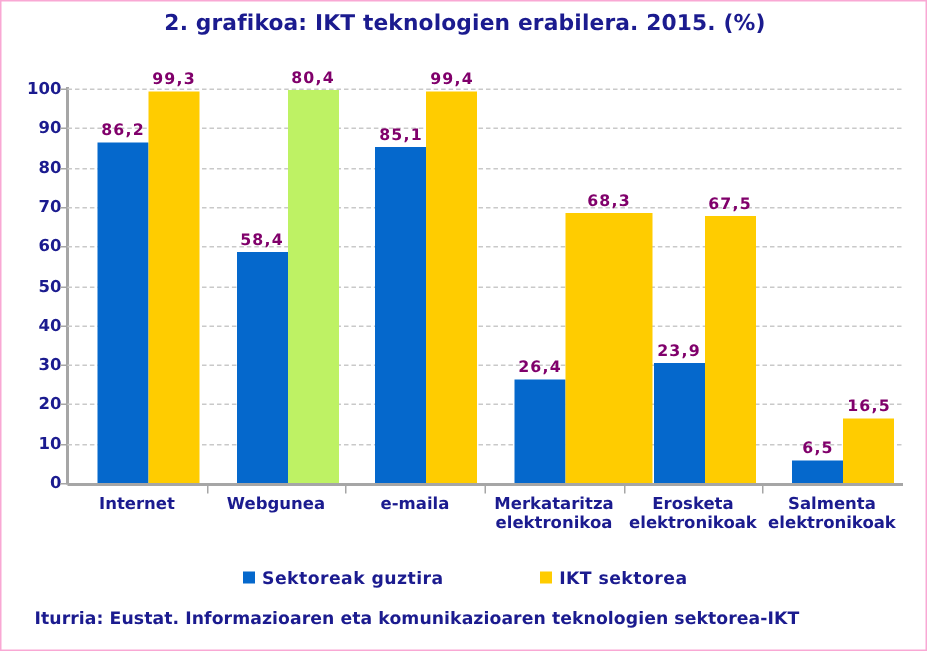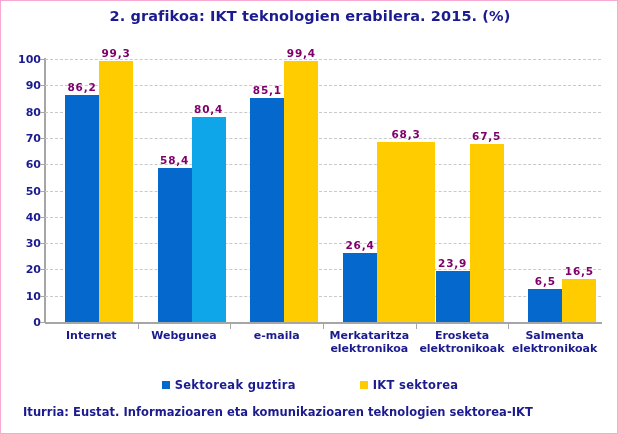--- a/index.html
+++ b/index.html
@@ -223,50 +223,50 @@
           <div class="bar-value">86,2</div>
         </div>
         <div class="bar series-1" style="height: 261.159px; background: rgb(255, 204, 0);">
           <div class="bar-value">99,3</div>
         </div>
       </div>
       <div class="bar-group" style="left: 92.6667px; width: 92.6667px;">
         <div class="bar series-0" style="height: 153.592px; background: rgb(5, 104, 204);">
           <div class="bar-value">58,4</div>
         </div>
-        <div class="bar series-1" style="height: 205px; background: #0ea5e9;">
+        <div class="bar series-1" style="height: 262px; background: #bef264;">
           <div class="bar-value">80,4</div>
         </div>
       </div>
       <div class="bar-group" style="left: 185.333px; width: 92.6667px;">
         <div class="bar series-0" style="height: 223.813px; background: rgb(5, 104, 204);">
           <div class="bar-value">85,1</div>
         </div>
         <div class="bar series-1" style="height: 261.422px; background: rgb(255, 204, 0);">
           <div class="bar-value">99,4</div>
         </div>
       </div>
       <div class="bar-group" style="left: 278px; width: 92.6667px;">
         <div class="bar series-0" style="height: 69.432px; background: rgb(5, 104, 204);">
           <div class="bar-value">26,4</div>
         </div>
         <div class="bar series-1" style="height: 179.629px; background: rgb(255, 204, 0); padding-left: 24px;">
           <div class="bar-value">68,3</div>
         </div>
       </div>
       <div class="bar-group" style="left: 370.667px; width: 92.6667px;">
-        <div class="bar series-0" style="height: 51px; background: rgb(5, 104, 204); text-align: right;">
+        <div class="bar series-0" style="height: 80px; background: rgb(5, 104, 204); text-align: right;">
           <div class="bar-value">23,9</div>
         </div>
         <div class="bar series-1" style="height: 177.525px; background: rgb(255, 204, 0);">
           <div class="bar-value">67,5</div>
         </div>
       </div>
       <div class="bar-group" style="left: 463.333px; width: 92.6667px;">
-        <div class="bar series-0" style="height: 33px; background: rgb(5, 104, 204);">
+        <div class="bar series-0" style="height: 15px; background: rgb(5, 104, 204);">
           <div class="bar-value">6,5</div>
         </div>
         <div class="bar series-1" style="height: 43.395px; background: rgb(255, 204, 0);">
           <div class="bar-value">16,5</div>
         </div>
       </div>
     </div>
 
   <div id="source-note">Iturria: Eustat. Informazioaren eta komunikazioaren teknologien sektorea-IKT</div>
 

